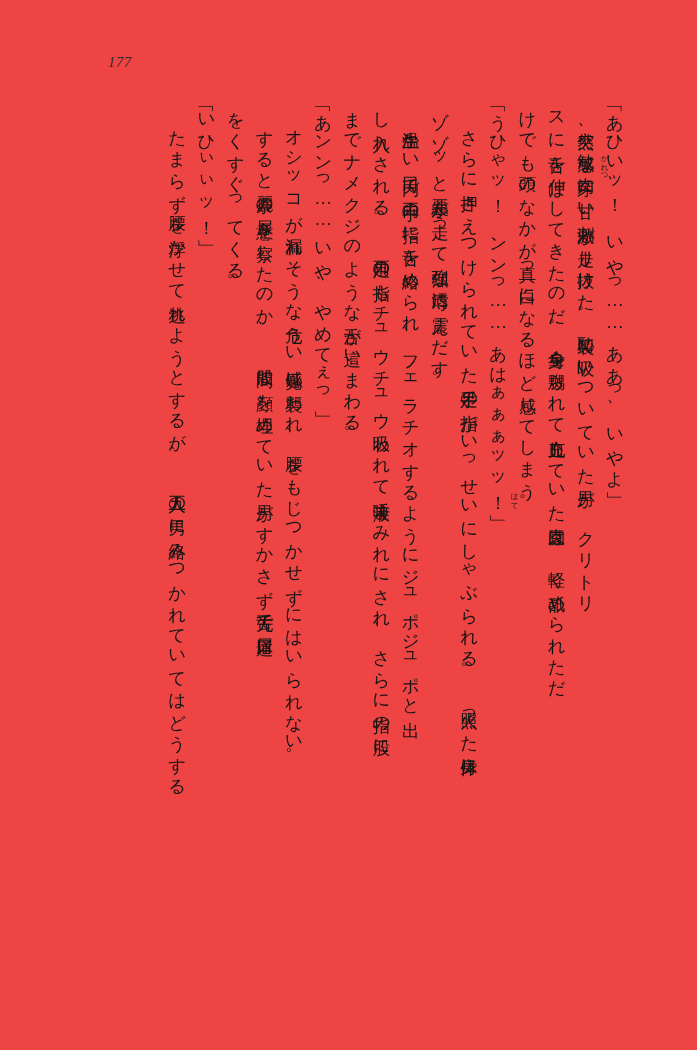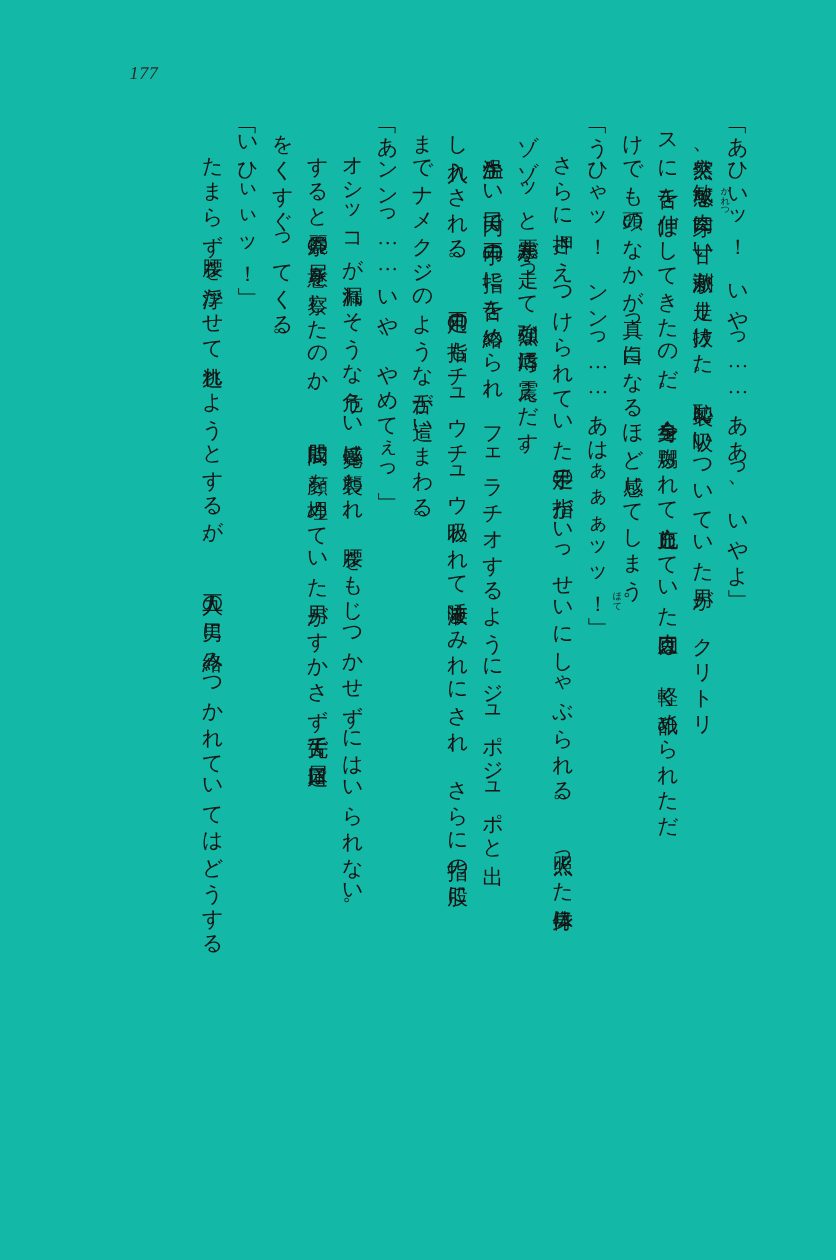--- a/index.html
+++ b/index.html
@@ -11,21 +11,21 @@
     width: 697px;
     height: 1050px;
     font-family: "Liberation Serif", "DejaVu Serif", serif;
     color: #1a1a1a;
     overflow: hidden;
   }
   .page {
     position: relative;
     width: 697px;
     height: 1050px;
-    background: #14b8a6;
+    background: #ef4444;
     box-sizing: border-box;
   }
   .page-number {
     position: absolute;
     top: 54px;
     left: 108px;
     font-size: 15px;
     font-style: italic;
     font-family: "Liberation Serif", "DejaVu Serif", serif;
     color: #2b2b2b;

